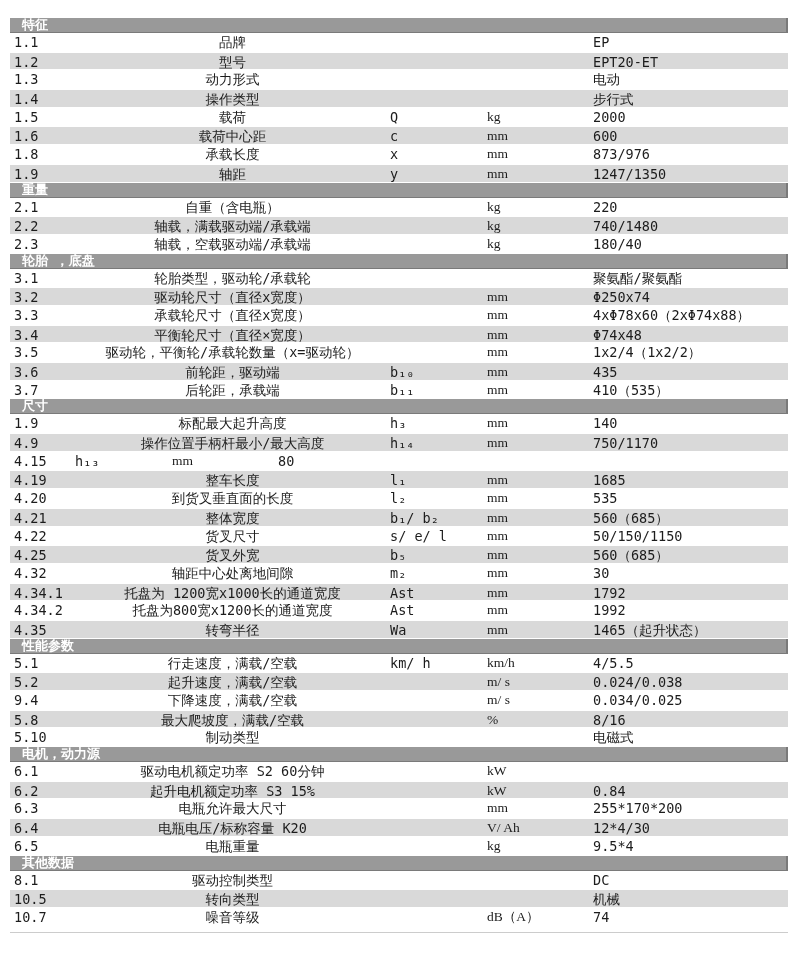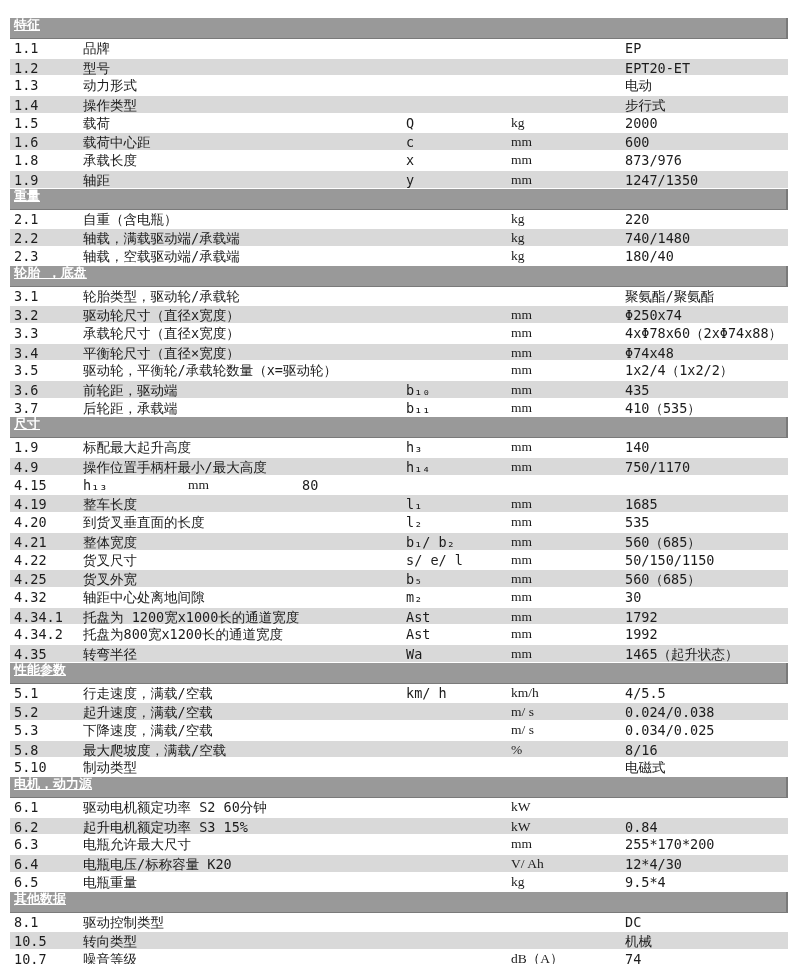--- a/index.html
+++ b/index.html
@@ -18,59 +18,58 @@
     color: var(--text-color, #1c1c1c);
   }
   .spec-table {
     position: absolute;
     left: 10px;
     top: 18px;
     width: 778px;
   }
   .sec-header {
     box-sizing: border-box;
-    height: 21px;
+    height: 15px;
     line-height: 13px;
     background: var(--header-bg, #999999);
     color: var(--header-text, #ffffff);
     font-size: 13px;
     font-weight: bold;
-    padding-left: 4px;
+    padding-left: 12px;
     border-right: 2px solid var(--header-edge, #7a7a7a);
     border-bottom: 1px solid var(--header-edge, #7a7a7a);
     white-space: nowrap;
     overflow: hidden;
-    text-decoration: underline;
   }
   .row {
     box-sizing: border-box;
     height: 18.7px;
     line-height: 18.7px;
     display: flex;
     font-size: 13.5px;
     white-space: nowrap;
-    gap: 8px;
   }
   .row.alt {
     background: var(--row-alt-bg, #d9d9d9);
     border-top: 1px solid #ffffff;
     border-bottom: 1px solid #ffffff;
   }
   .c-no {
     box-sizing: border-box;
     width: 65px;
     padding-left: 4px;
     flex: 0 0 auto;
     overflow: hidden;
   }
   .c-label {
     box-sizing: border-box;
     width: 315px;
     flex: 0 0 auto;
     overflow: hidden;
+    text-align: center;
   }
   .c-sym {
     box-sizing: border-box;
     width: 97px;
     flex: 0 0 auto;
     overflow: hidden;
   }
   .c-unit {
     box-sizing: border-box;
     width: 106px;
@@ -318,21 +317,21 @@
         <span class="c-value">4/5.5</span>
       </div>
       <div class="row alt">
         <span class="c-no">5.2</span>
         <span class="c-label">起升速度，满载/空载</span>
         <span class="c-sym"></span>
         <span class="c-unit">m/ s</span>
         <span class="c-value">0.024/0.038</span>
       </div>
       <div class="row">
-        <span class="c-no">5.3</span>
+        <span class="c-no">9.4</span>
         <span class="c-label">下降速度，满载/空载</span>
         <span class="c-sym"></span>
         <span class="c-unit">m/ s</span>
         <span class="c-value">0.034/0.025</span>
       </div>
       <div class="row alt">
         <span class="c-no">5.8</span>
         <span class="c-label">最大爬坡度，满载/空载</span>
         <span class="c-sym"></span>
         <span class="c-unit">%</span>

